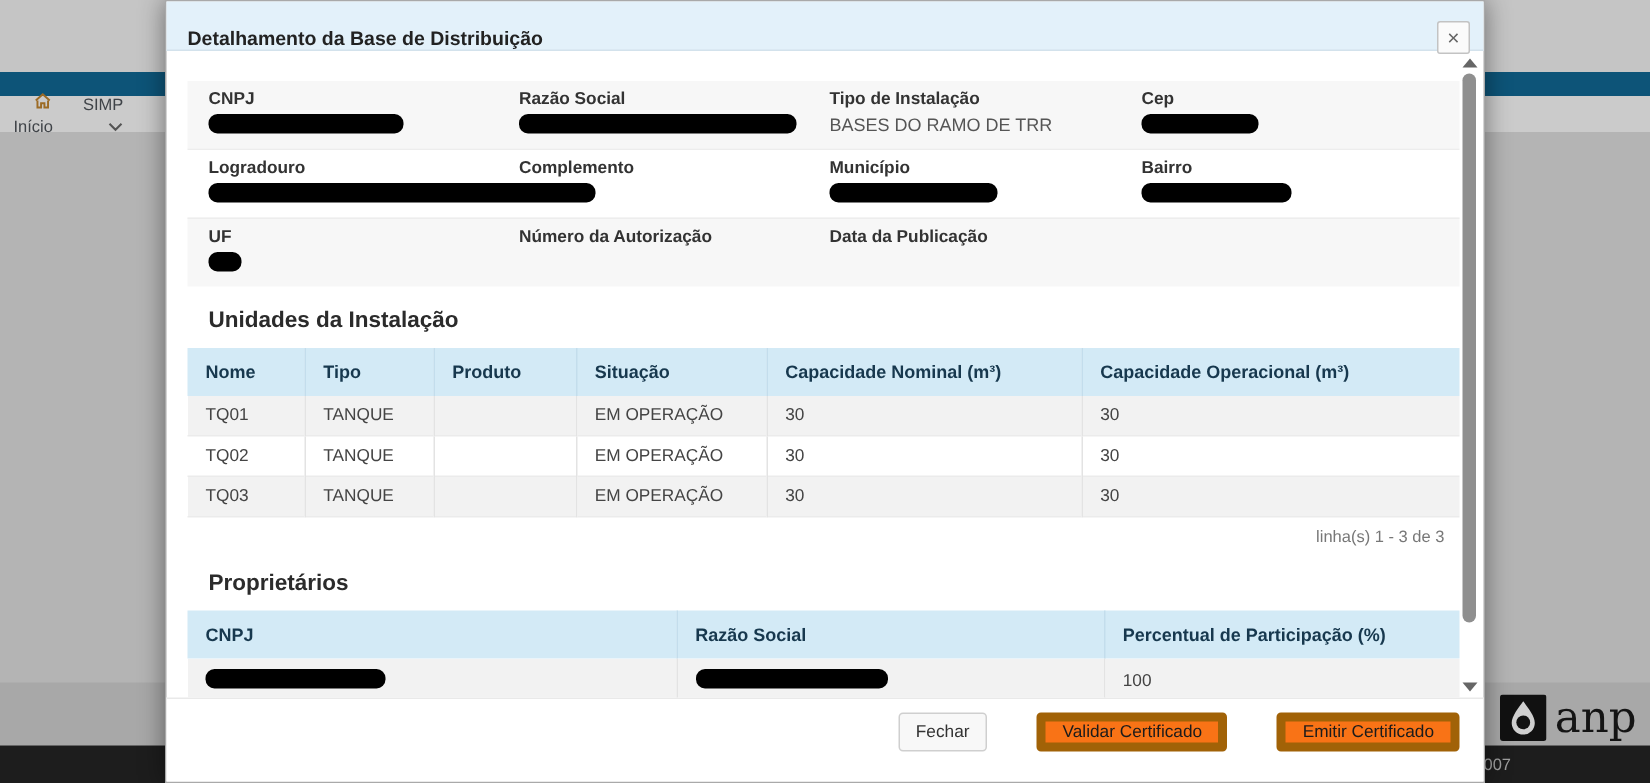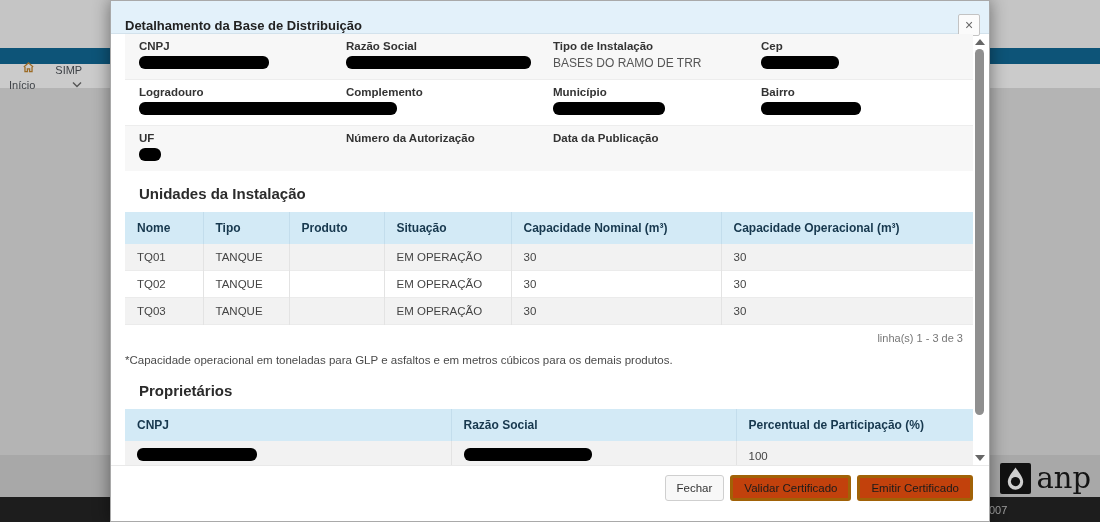--- a/index.html
+++ b/index.html
@@ -21,21 +21,21 @@
   
   .modal { position:absolute; left:110px; top:0; width:880px; height:522px; background:#fff;
            border:1px solid #a9a9a9; box-shadow:0 0 16px rgba(0,0,0,.45);
            display:flex; flex-direction:column; }
   .modal-header { height:33px; flex:none; background:#e3f1fa; border-bottom:1px solid #d3e2ec;
                   display:flex; align-items:center; padding:16px 9px 0 14px; }
   .modal-title  { font-size:13px; font-weight:bold; color:#222; }
   .modal-close  { margin-left:auto; width:22px; height:22px; border:1px solid #c3c3c3; background:#fbfbfb;
                   color:#666; font-size:14px; line-height:1; display:flex; align-items:center; justify-content:center;
                   border-radius:2px; cursor:pointer; }
-  .modal-body { flex:1; position:relative; overflow:hidden; padding:0 16px 0 14px; }
+  .modal-body { flex:1; position:relative; overflow:hidden; padding:20px 16px 0 14px; }
 
   
   .frow { display:grid; grid-template-columns:207px 207px 208px 1fr; padding:6px 0 7px 14px; }
   .frow.stripe { background:#f7f7f7; }
   .frow + .frow { border-top:1px solid #ededed; }
   .f-label { font-size:11.5px; font-weight:bold; color:#333; margin-bottom:4px; }
   .f-value { font-size:12px; color:#555; min-height:14px; }
   .redact { display:inline-block; height:13px; background:#000; border-radius:6px; }
 
   .section-h { font-size:15px; font-weight:bold; color:#2b2b2b; margin:14px 0 10px 14px; }
@@ -62,21 +62,21 @@
   .sbar .thumb{ position:absolute; top:14px; left:2px; width:9px; height:366px; background:#8f8f8f;
                 border-radius:5px; cursor:pointer; }
 
   
   .modal-footer { height:56px; flex:none; border-top:1px solid #e9e9e9;
                   display:flex; justify-content:flex-end; align-items:flex-start; gap:6px;
                   padding:9px 16px 0 11px; background:#fff; }
   .btn { height:26px; font-size:11.5px; padding:0 11px; border-radius:3px; cursor:pointer;
          font-family:"Liberation Sans", sans-serif; }
   .btn-default { background:#f8f8f8; border:1px solid #cfcfcf; color:#333; }
-  .btn-primary { background:#c2410c; border:3px solid #a16207; color:#1b1b1b; }
+  .btn-primary { background:#f97316; border:6px solid #a16207; color:#1b1b1b;margin-left:27px; }
 
   svg { display:block; }
 </style>
 </head>
 <body>
 
 <div class="bg-top"></div>
 <div class="bg-teal"></div>
 <div class="bg-nav">
   <div class="nav-item">
@@ -216,21 +216,20 @@
           <td>TANQUE</td>
           <td></td>
           <td>EM OPERAÇÃO</td>
           <td>30</td>
           <td>30</td>
         </tr>
       </tbody>
     </table>
     <div class="pagination">linha(s) 1 - 3 de 3</div>
 
-    <div class="note">*Capacidade operacional em toneladas para GLP e asfaltos e em metros cúbicos para os demais produtos.</div>
 
     <div class="section-h second">Proprietários</div>
     <table>
       <colgroup>
           <col style="width:326px">
           <col style="width:285px">
           <col>
         </colgroup>
       <thead>
         <tr>

